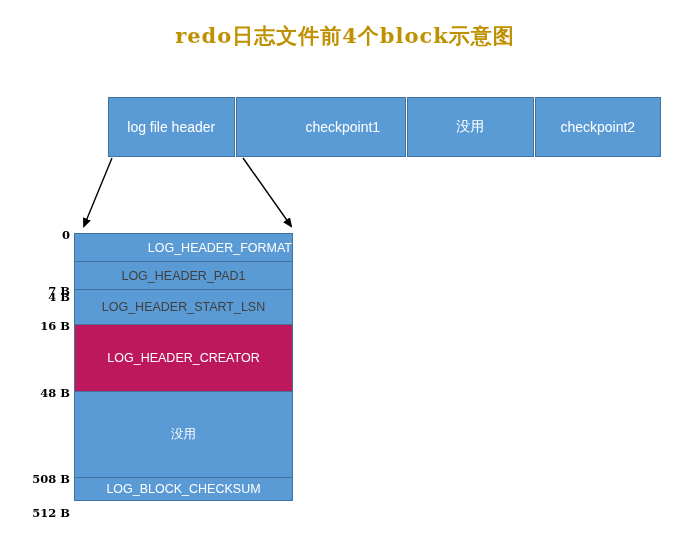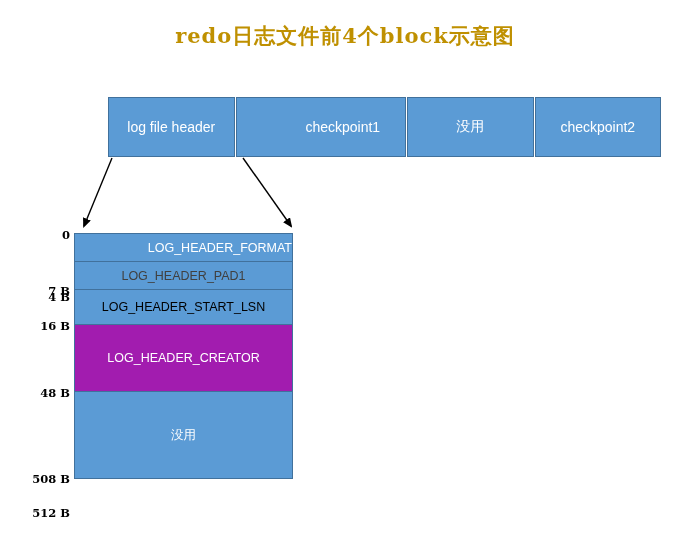--- a/index.html
+++ b/index.html
@@ -155,24 +155,27 @@
       <div class="byte-label" style="top: 494px; margin-top: 12px;">512 B</div>
     </div>
 
   <div id="detail-table">
       <div class="detail-row" style="height: 28px; background: rgb(91, 155, 213); color: rgb(255, 255, 255); justify-content: flex-end;">
         <span>LOG_HEADER_FORMAT</span>
       </div>
       <div class="detail-row" style="height: 28px; background: rgb(91, 155, 213); color: #404040;">
         <span>LOG_HEADER_PAD1</span>
       </div>
-      <div class="detail-row" style="height: 35px; background: rgb(91, 155, 213); color: #000000;">
+      <div class="detail-row" style="height: 35px; background: rgb(91, 155, 213); color: #404040;">
         <span>LOG_HEADER_START_LSN</span>
       </div>
-      <div class="detail-row" style="height: 67px; background: #a21caf; color: rgb(255, 255, 255);">
+      <div class="detail-row" style="height: 67px; background: #be185d; color: rgb(255, 255, 255);">
         <span>LOG_HEADER_CREATOR</span>
       </div>
       <div class="detail-row" style="height: 86px; background: rgb(91, 155, 213); color: rgb(255, 255, 255);">
         <span>没用</span>
+      </div>
+      <div class="detail-row" style="height: 22px; background: rgb(91, 155, 213); color: rgb(255, 255, 255);">
+        <span>LOG_BLOCK_CHECKSUM</span>
       </div>
     </div>
 
 </div>
 
 </body></html>

